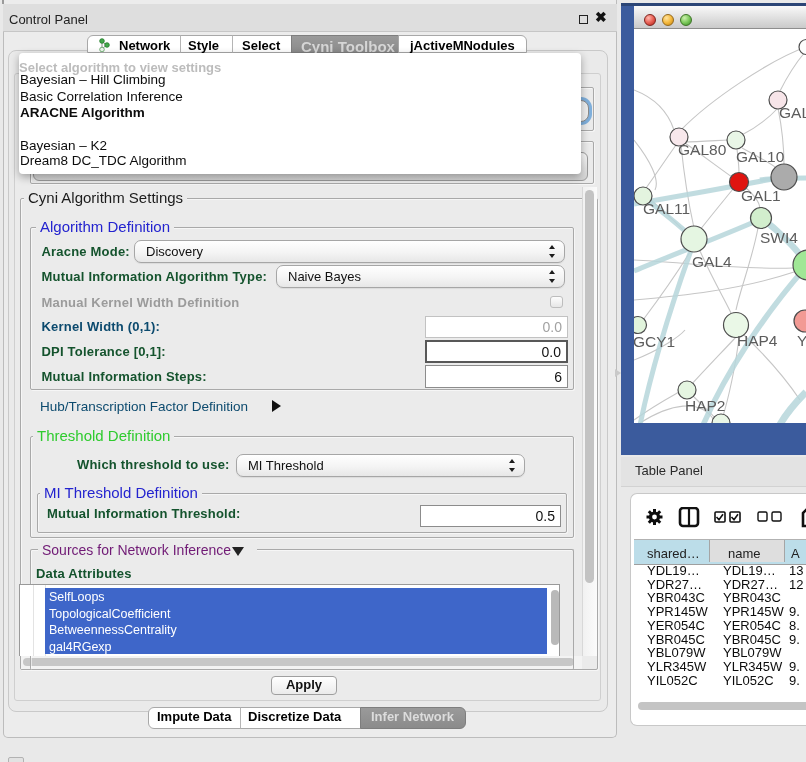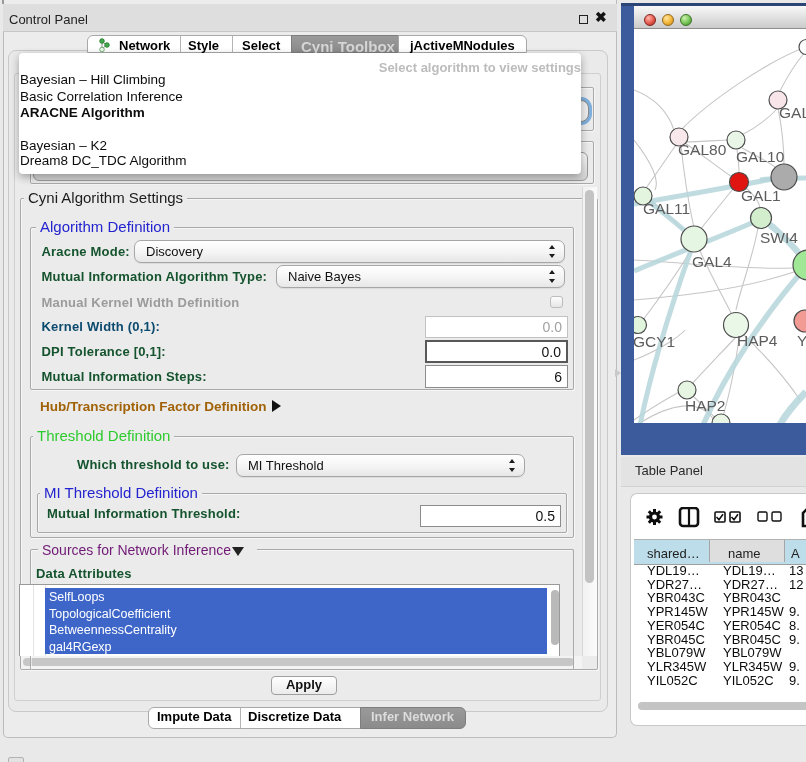--- a/index.html
+++ b/index.html
@@ -46,21 +46,21 @@
     <circle cx="9" cy="7" r="2.3" fill="#44a84c" stroke="#1d7a24" stroke-width=".8"></circle>
     <circle cx="4" cy="11.5" r="2.3" fill="#eef7ee" stroke="#55a05b" stroke-width=".8"></circle>
 </svg>
 
 <div class="b grp" style="left:30px;top:87px;width:564px;height:44px;background:#ebebeb"></div>
 <div class="b" style="left:300px;top:100px;width:289px;height:22px;border:1px solid #8a8a8a;border-radius:8px;background:#eee;box-shadow:0 0 0 3px rgba(100,160,215,.8)"></div>
 <div class="b grp" style="left:30px;top:141px;width:564px;height:43px;background:#ebebeb"></div>
 <div class="b" style="left:33px;top:152px;width:555px;height:29px;border:1px solid #9a9a9a;border-radius:6px;background:linear-gradient(#fafafa,#d2d2d2)"></div>
 
 <div class="b" style="left:19px;top:53px;width:562px;height:121px;background:#ffffff;border-radius:4px;box-shadow:0 3px 8px rgba(0,0,0,.33);z-index:50">
-<div style="position:absolute;top:7px;left:0;width:100%;text-align:right;font-size:13px;font-weight:bold;color:#bcbcbc">Select algorithm to view settings</div>
+<div style="position:absolute;top:7px;left:0;width:100%;text-align:left;font-size:13px;font-weight:bold;color:#bcbcbc">Select algorithm to view settings</div>
 <div class="pitem" style="top:19px">Bayesian – Hill Climbing</div>
 <div class="pitem" style="top:35.5px">Basic Correlation Inference</div>
 <div class="pitem" style="top:52px;font-weight:bold">ARACNE Algorithm</div>
 <div class="pitem" style="top:85px">Bayesian – K2</div>
 <div class="pitem" style="top:99.5px">Dream8 DC_TDC Algorithm</div>
 </div>
 
 <div class="b grp" style="left:20px;top:198px;width:578px;height:472px"></div>
 <div class="b gt" style="left:24px;top:189px;color:#1c1c1c">Cyni Algorithm Settings</div>
 
@@ -83,21 +83,21 @@
   </div>
 <div class="b lb" style="left:41.5px;top:295px;color:#9b9b9b">Manual Kernel Width Definition</div>
 <div class="b" style="left:550px;top:296px;width:13px;height:12px;border:1px solid #bdbdbd;border-radius:3px;background:linear-gradient(#fdfdfd,#e6e6e6)"></div>
 <div class="b lb" style="left:41.5px;top:319px;color:#0c4a6e">Kernel Width (0,1):</div>
 <div class="b fld" style="left:425px;top:316px;width:143px;height:22px;border:1px solid #c2c2c2;color:#a2a2a2;line-height:21px">0.0</div>
 <div class="b lb" style="left:41.5px;top:344px">DPI Tolerance [0,1]:</div>
 <div class="b fld" style="left:425px;top:340px;width:143px;height:23px;border:2px solid #585858;line-height:20px">0.0</div>
 <div class="b lb" style="left:41.5px;top:369px">Mutual Information Steps:</div>
 <div class="b fld" style="left:425px;top:365px;width:143px;height:23px;border:1px solid #8c8c8c;line-height:22px">6</div>
 
-<div class="b" style="left:40px;top:399px;font-weight:bold;font-size:13.5px;color:#a16207">Hub/Transcription Factor Definition</div>
+<div class="b" style="left:40px;top:399px;font-weight:normal;font-size:13.5px;color:#0c4a6e">Hub/Transcription Factor Definition</div>
 <div class="b" style="left:272px;top:400px;width:0;height:0;border-top:6px solid transparent;border-bottom:6px solid transparent;border-left:9px solid #111"></div>
 
 <div class="b grp" style="left:30px;top:436px;width:544px;height:102px"></div>
 <div class="b gt" style="left:33px;top:427px;color:#2ecb2e">Threshold Definition</div>
 <div class="b lb" style="left:77px;top:457px">Which threshold to use:</div>
 <div class="b cmb" style="left:236px;top:454px;width:289px;height:23px">
     <span class="tx">MI Threshold</span>
     <span class="spin"></span>
   </div>
 <div class="b grp" style="left:37px;top:493px;width:530px;height:40px"></div>

